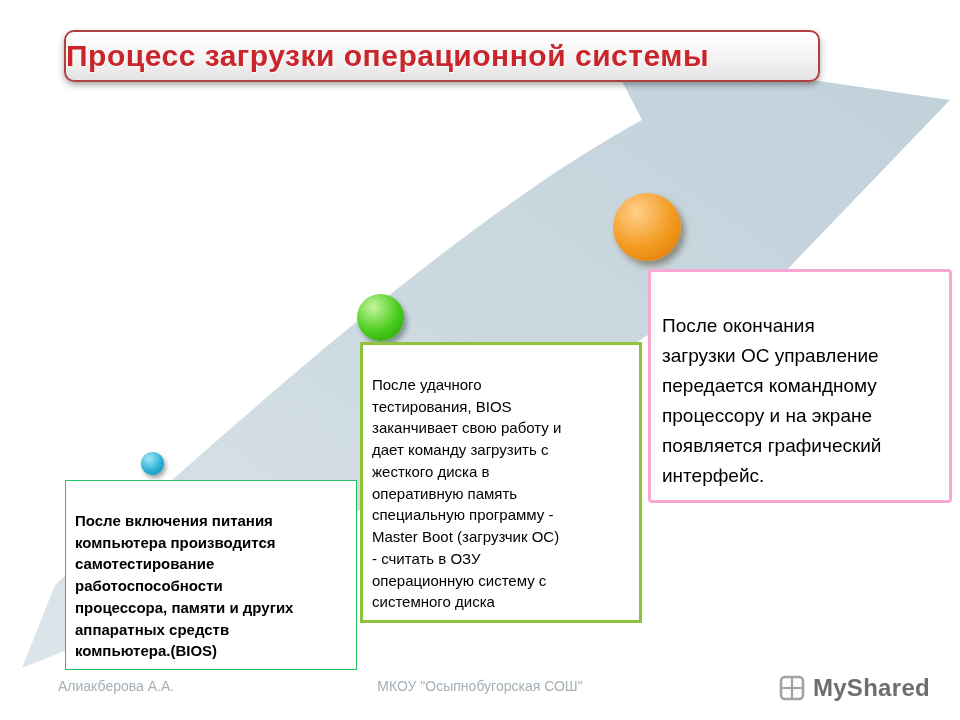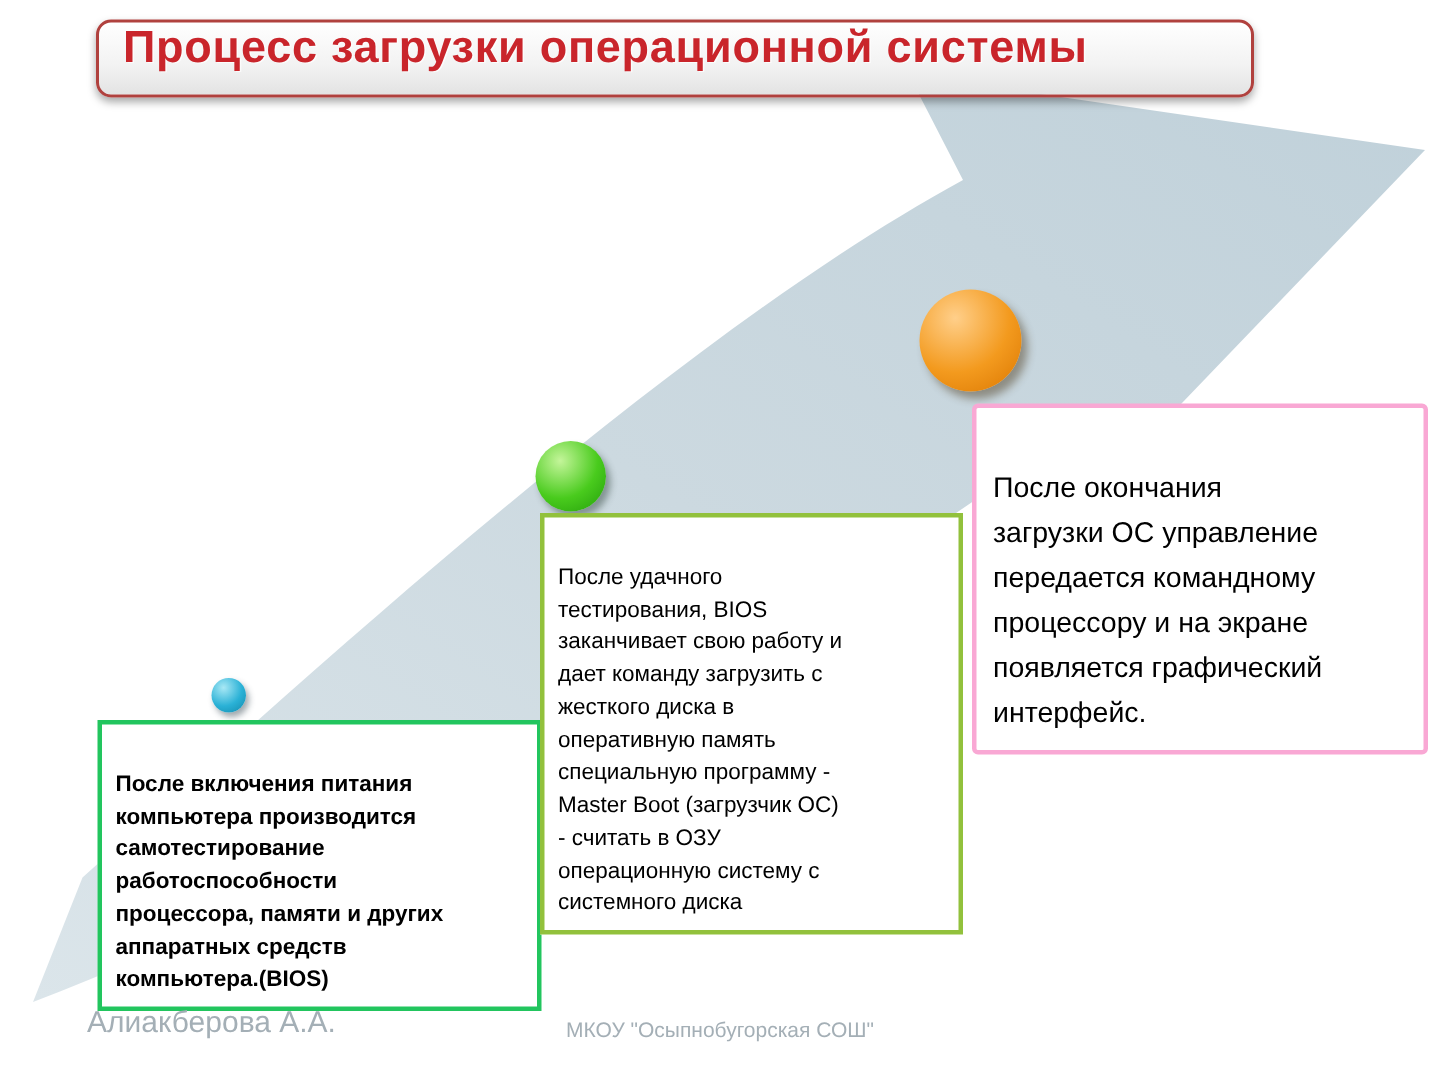--- a/index.html
+++ b/index.html
@@ -35,68 +35,67 @@
     box-shadow: 3px 4px 5px rgba(40,60,50,0.45);
   }
   .sphere-orange {
     left: 613px; top: 193px; width: 68px; height: 68px;
     background: radial-gradient(circle at 35% 28%, #ffcf8a, #f39a1e 55%, #dd7a04 95%);
     box-shadow: 4px 5px 6px rgba(70,50,20,0.45);
   }
 
   
   .title-banner {
-    position: absolute; left: 64px; top: 13px; width: 752px; height: 48px;
+    position: absolute; left: 64px; top: 30px; width: 752px; height: 48px;
     background: linear-gradient(#ffffff 0%, #f2f2f2 60%, #e3e3e3 100%);
     border: 2px solid #b0413e;
     border-radius: 10px;
     box-shadow: 0 3px 6px rgba(0,0,0,0.35), inset 0 1px 0 #ffffff;
-    display: flex; align-items: flex-start;
-    padding-left: 16px;
+    display: flex; align-items: center;
     z-index: 5;
   }
   .title-banner .title-text {
     font-size: 30px; font-weight: bold; color: #c9252b;
     letter-spacing: 0.5px;
     text-shadow: 1px 1px 0 rgba(255,255,255,0.7);
     white-space: nowrap;
   }
 
   
   .step-box {
     position: absolute;
     background: #ffffff;
     color: #000000;
     z-index: 3;
     white-space: pre-line;
   }
   .box1 {
     left: 65px; top: 480px; width: 272px;
-    border: 3px solid #22c55e;
+    border: 1px solid #22c55e;
     padding: 7px 9px;
     font-size: 15px; font-weight: bold; line-height: 1.45;
   }
   .box2 {
     left: 360px; top: 342px; width: 258px;
     border: 3px solid #92c13c;
     padding: 7px 9px;
     font-size: 15px; font-weight: normal; line-height: 1.45;
   }
   .box3 {
     left: 648px; top: 269px; width: 276px;
     border: 3px solid #f9a8d4;
     border-radius: 4px;
     padding: 9px 11px;
     font-size: 19px; font-weight: normal; line-height: 1.58;
   }
 
   
   .footer-author {
     position: absolute; left: 58px; bottom: 26px;
-    color: #a4afb6; font-size: 20px; z-index: 4;
+    color: #a4afb6; font-size: 14px; z-index: 4;
   }
   .footer-school {
     position: absolute; left: 50%; transform: translateX(-50%); bottom: 26px;
     color: #a4afb6; font-size: 14px; z-index: 4;
   }
   .logo {
     position: absolute; right: 30px; bottom: 18px;
     display: flex; align-items: center; gap: 7px; z-index: 4;
   }
   .logo-text {
@@ -163,14 +162,22 @@
 загрузки ОС управление
 передается командному
 процессору и на экране
 появляется графический
 интерфейс.</span>
   </div>
 
   <div class="footer-author">Алиакберова А.А.</div>
   <div class="footer-school">МКОУ "Осыпнобугорская СОШ"</div>
 
+  <div class="logo">
+    <svg width="28" height="28" viewBox="0 0 28 28">
+      <rect x="3" y="3" width="22" height="22" rx="4" fill="none" stroke="#9fa4a8" stroke-width="2.6"></rect>
+      <line x1="3" y1="14" x2="25" y2="14" stroke="#9fa4a8" stroke-width="2.2"></line>
+      <line x1="14" y1="3" x2="14" y2="25" stroke="#9fa4a8" stroke-width="2.2"></line>
+    </svg>
+    <span class="logo-text">MyShared</span>
+  </div>
 
 </div>
 
 </body></html>

